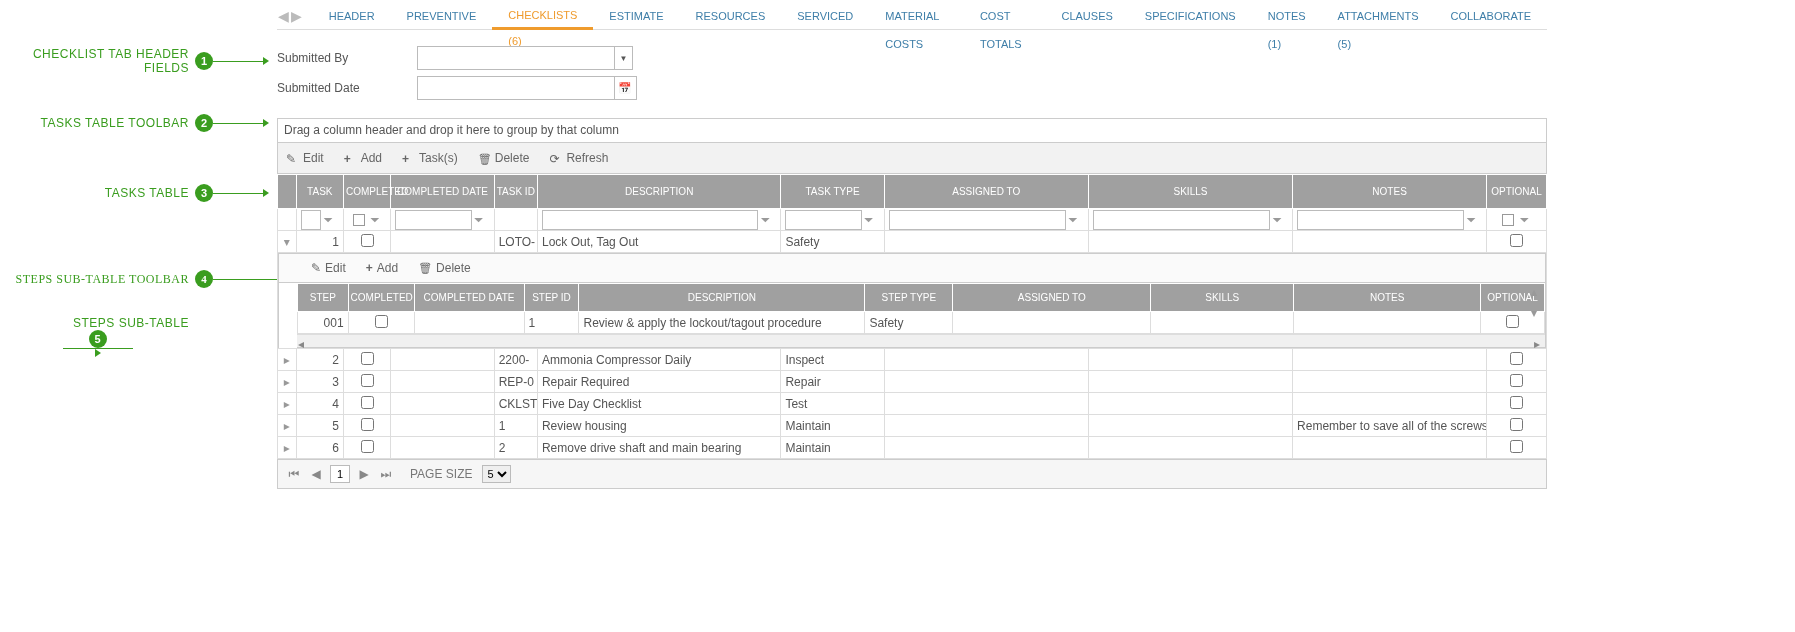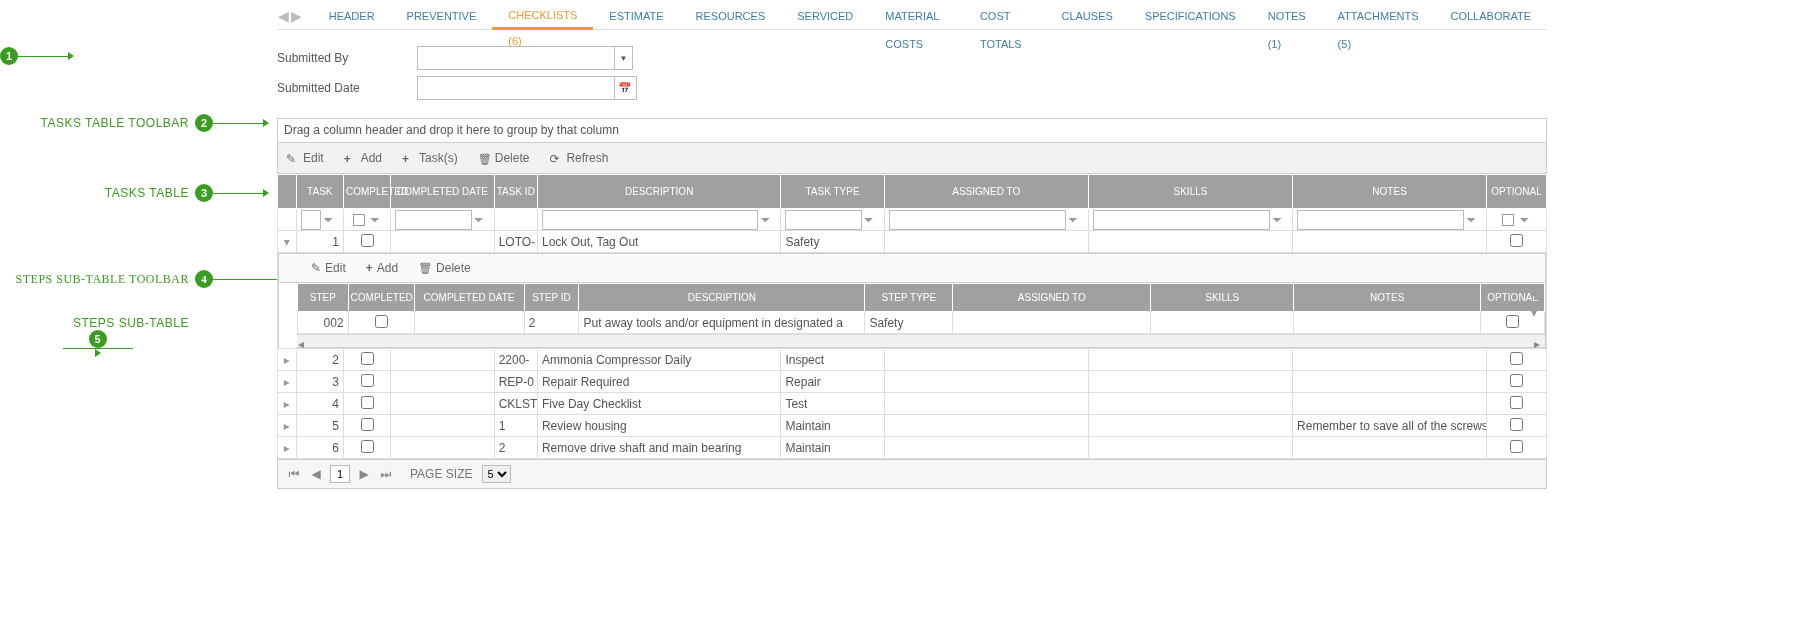--- a/index.html
+++ b/index.html
@@ -125,20 +125,21 @@
   .ic-refresh::before{content:"⟳";}
   .ic-cal::before{content:"📅"; font-size:11px;}
   .ic-funnel::before{content:"⏷"; color:#999;}
   .ic-caret-down::before{content:"▼"; font-size:8px;}
 
 </style>
 </head>
 <body>
 
 <div class="callout" style="top:47px;">
+  <span class="callout-label">CHECKLIST TAB HEADER FIELDS</span>
   <span class="callout-badge">1</span>
   <span class="callout-line"></span>
   <span class="callout-arrow"></span>
 </div>
 <div class="callout" style="top:114px;">
   <span class="callout-label">TASKS TABLE TOOLBAR</span>
   <span class="callout-badge">2</span>
   <span class="callout-line"></span>
   <span class="callout-arrow"></span>
 </div>
@@ -319,25 +320,25 @@
                       <th>DESCRIPTION</th>
                       <th>STEP TYPE</th>
                       <th>ASSIGNED TO</th>
                       <th>SKILLS</th>
                       <th>NOTES</th>
                       <th>OPTIONAL</th>
                     </tr>
                   </thead>
                   <tbody>
                     <tr>
-                      <td style="text-align:right">002</td>
+                      <td style="text-align:right">001</td>
                       <td style="text-align:center"><input type="checkbox" style=""></td>
                       <td></td>
-                      <td>2</td>
-                      <td>Put away tools and/or equipment in designated a</td>
+                      <td>1</td>
+                      <td>Review &amp; apply the lockout/tagout procedure</td>
                       <td>Safety</td>
                       <td></td>
                       <td></td>
                       <td></td>
                       <td style="text-align:center"><input type="checkbox" style=""></td>
                     </tr>
                   </tbody>
                 </table>
                 <span class="sub-scroll-up">▴</span>
                 <span class="sub-scroll-down">▾</span>

